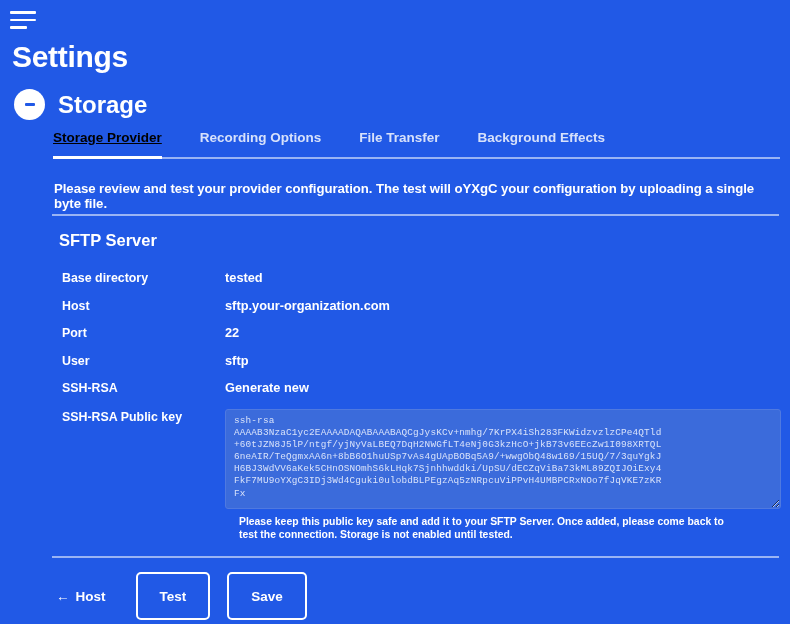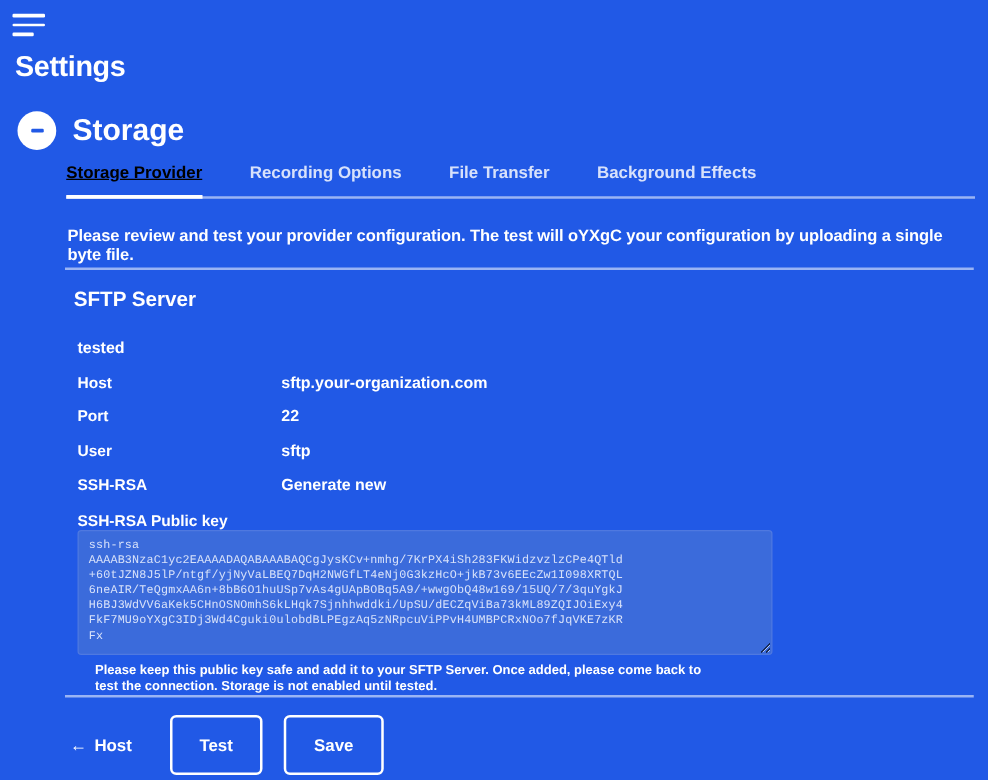--- a/index.html
+++ b/index.html
@@ -36,21 +36,21 @@
   }
   .hamburger span:nth-child(1) { width: 26px; }
   .hamburger span:nth-child(2) { width: 26px; }
   .hamburger span:nth-child(3) { width: 17px; }
 
   
   .page-title {
     position: absolute;
     left: 12px;
     top: 40px;
-    font-size: 23px;
+    font-size: 30px;
     font-weight: bold;
     letter-spacing: -0.3px;
   }
 
   
   .section-head {
     position: absolute;
     left: 14px;
     top: 89px;
     display: flex;
@@ -162,21 +162,20 @@
   }
   .field-value.link {
     cursor: pointer;
   }
 
   
   .key-row {
     display: flex;
     align-items: flex-start;
     margin-top: 14px;
-    flex-direction: column;
   }
   .key-area-wrap {
     width: 556px;
   }
   .key-area {
     width: 556px;
     height: 100px;
     background: #3b6bdb;
     border: 1px solid #4f79e0;
     border-radius: 3px;
@@ -260,20 +259,21 @@
 
 <div class="description">Please review and test your provider configuration. The test will oYXgC your configuration by uploading a single byte file.</div>
 
 <div class="divider divider-top"></div>
 
 <div class="block-title">SFTP Server</div>
 
 <div class="fields">
 
   <div class="field-row">
+    <div class="field-label">Base directory</div>
     <div class="field-value">tested</div>
   </div>
 
   <div class="field-row">
     <div class="field-label">Host</div>
     <div class="field-value">sftp.your-organization.com</div>
   </div>
 
   <div class="field-row">
     <div class="field-label">Port</div>

